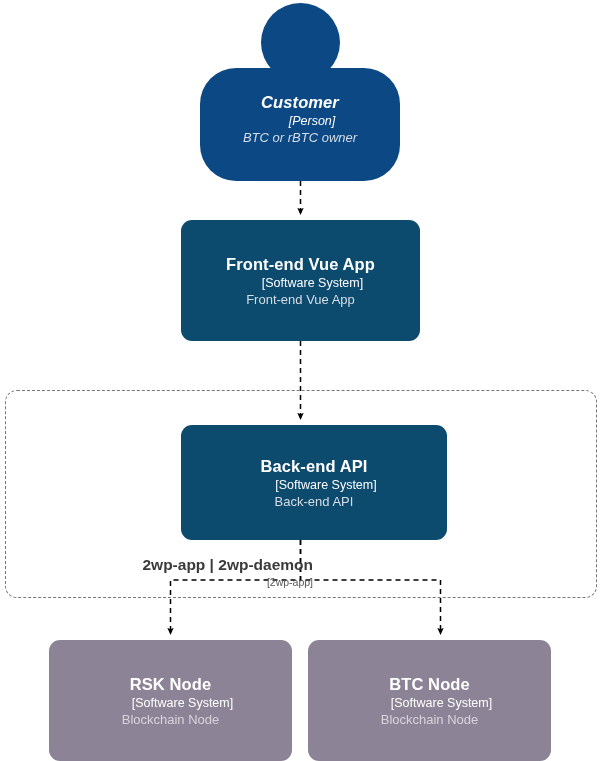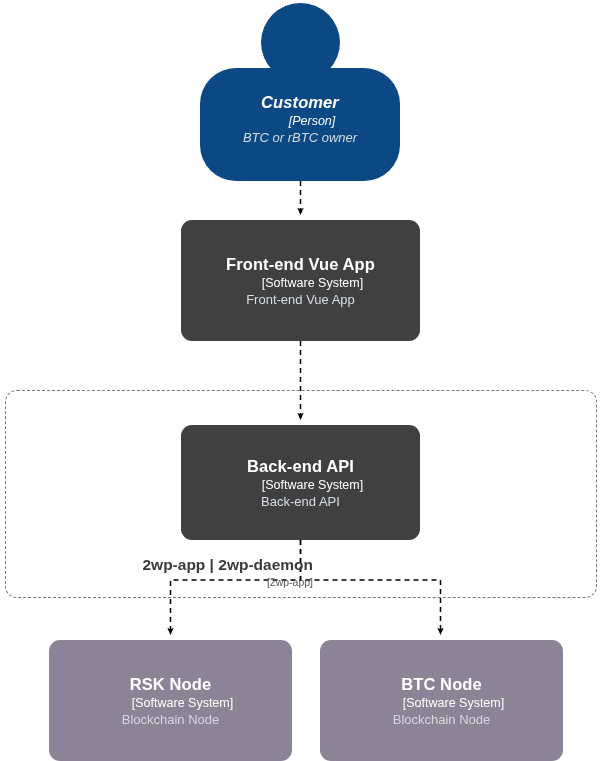--- a/index.html
+++ b/index.html
@@ -45,21 +45,21 @@
   
   .sys-box {
     position: absolute;
     border-radius: 11px;
     box-sizing: border-box;
     display: flex;
     flex-direction: column;
     align-items: center;
     justify-content: center;
   }
-  .sys-blue   { background: #404040; }
+  .sys-blue   { background: #0c4a6e; }
   .sys-mauve  { background: #8C8496; }
 
   .n-title {
     color: #ffffff;
     font-weight: bold;
     font-size: 16.5px;
     line-height: 20px;
     letter-spacing: 0.1px;
   }
   .n-type {
@@ -154,31 +154,31 @@
       <div class="n-desc">BTC or rBTC owner</div>
     </div>
   </div>
 
   <div class="sys-box sys-blue" style="left:181px; top:220px; width:239px; height:121px;">
     <div class="n-title">Front-end Vue App</div>
     <div class="n-type">[Software System]</div>
     <div class="n-desc">Front-end Vue App</div>
   </div>
 
-  <div class="sys-box sys-blue" style="left:181px; top:425px; width:239px; height:115px;">
+  <div class="sys-box sys-blue" style="left:181px; top:425px; width:266px; height:115px;">
     <div class="n-title">Back-end API</div>
     <div class="n-type">[Software System]</div>
     <div class="n-desc">Back-end API</div>
   </div>
 
   <div class="sys-box sys-mauve" style="left:49px; top:640px; width:243px; height:121px;">
     <div class="n-title">RSK Node</div>
     <div class="n-type">[Software System]</div>
     <div class="n-desc mauve-desc">Blockchain Node</div>
   </div>
 
-  <div class="sys-box sys-mauve" style="left:320px; top:640px; width:243px; height:121px;">
+  <div class="sys-box sys-mauve" style="left:308px; top:640px; width:243px; height:121px;">
     <div class="n-title">BTC Node</div>
     <div class="n-type">[Software System]</div>
     <div class="n-desc mauve-desc">Blockchain Node</div>
   </div>
 
 </div>
 
 </body></html>

